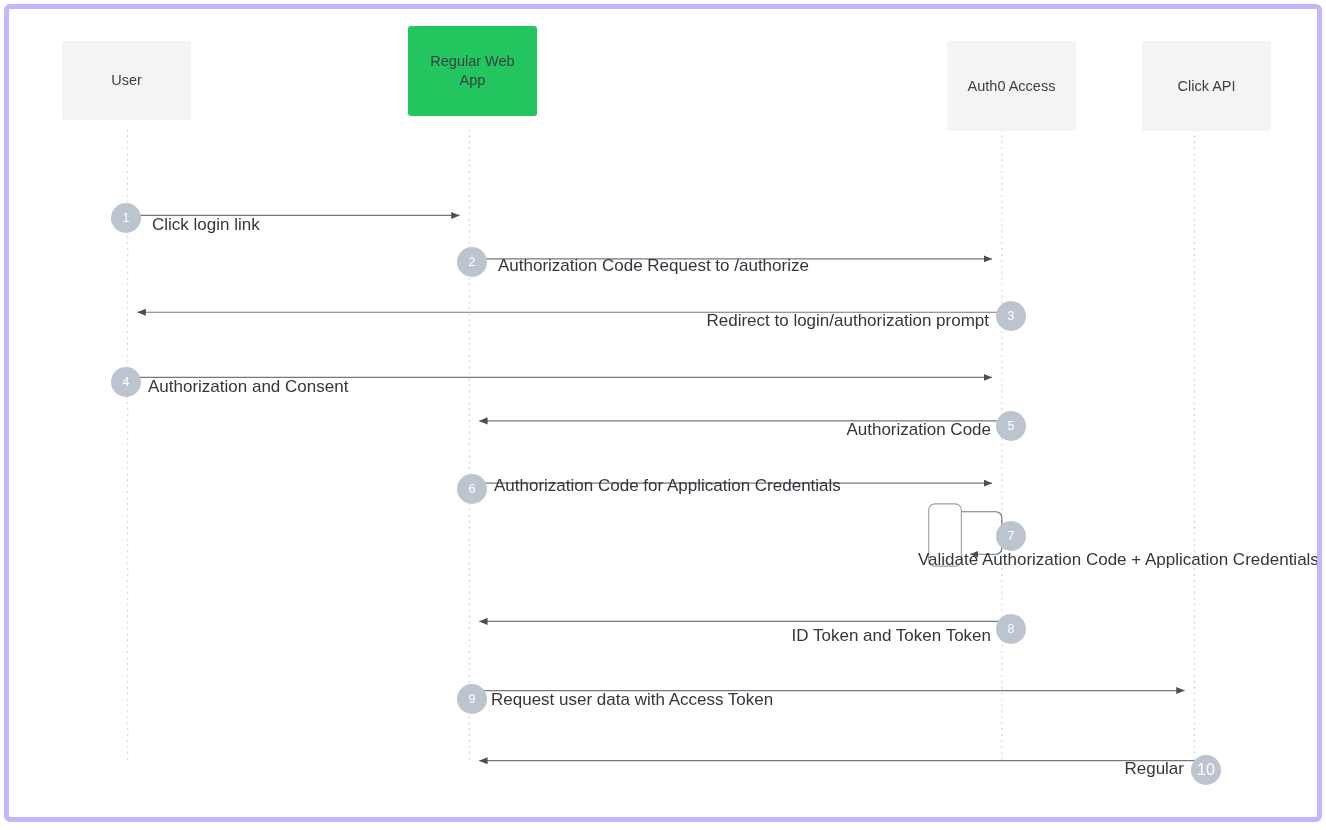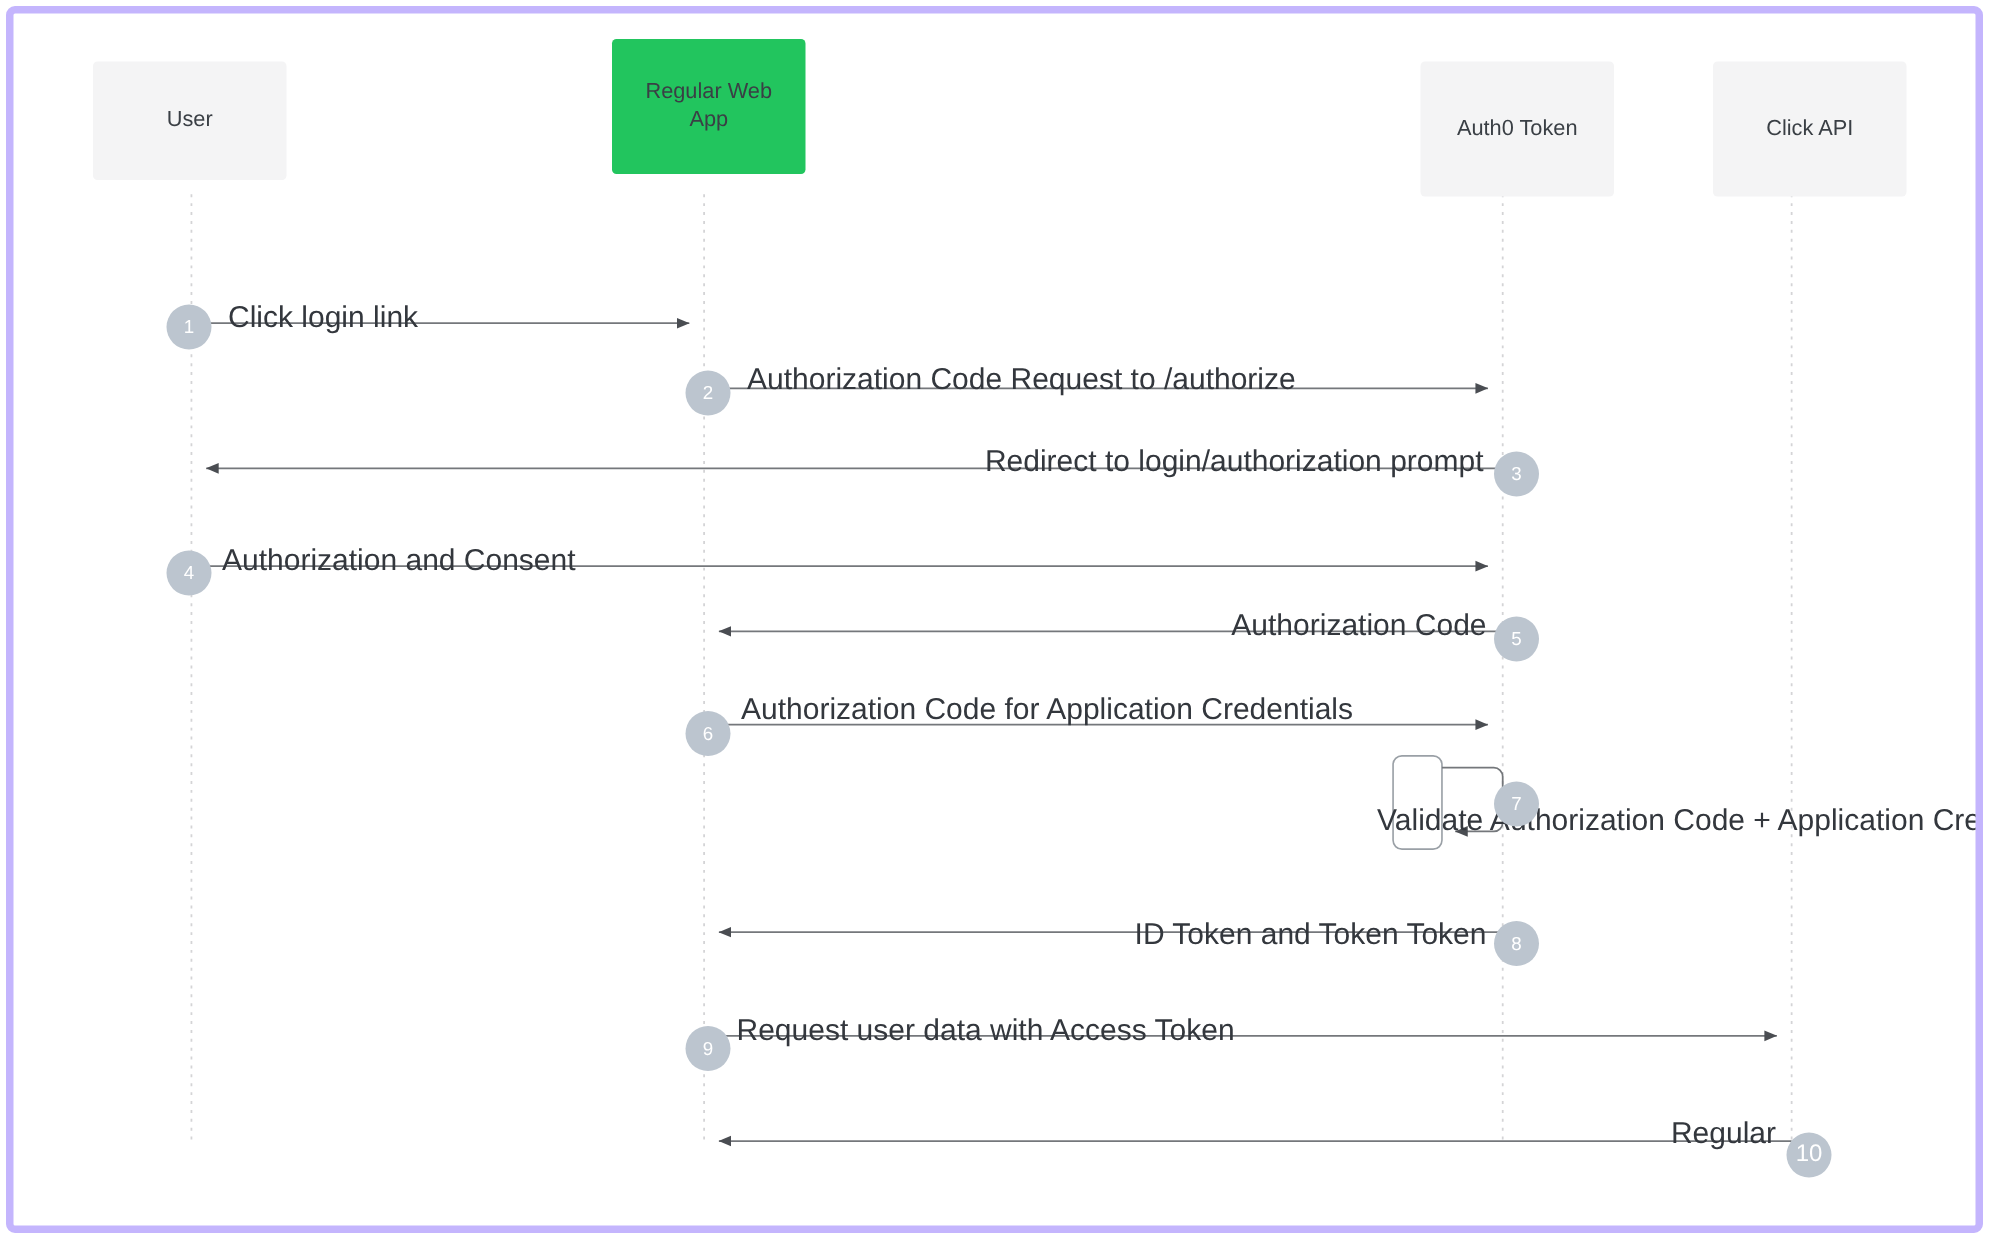--- a/index.html
+++ b/index.html
@@ -48,23 +48,24 @@
     color: #3a3f45;
     font-size: 14.5px;
     line-height: 1.28;
     padding: 4px 8px;
   }
 
   
   .msg-label {
     position: absolute;
     color: #33373d;
-    font-size: 20px;
+    font-size: 17px;
     line-height: 1.2;
     white-space: nowrap;
+    margin-top: 15px;
   }
   .msg-label.right { text-align: left; }
   .msg-label.left  { text-align: right; }
 
   
   .step-badge {
     position: absolute;
     width: 30px;
     height: 30px;
     border-radius: 50%;
@@ -111,21 +112,21 @@
   </svg>
 
   <div class="canvas" id="boxes-layer">
       <div class="participant" style="left: 53px; top: 32px; width: 129px; height: 79px; background: rgb(244, 244, 245);">
         <span>User</span>
       </div>
       <div class="participant" style="left: 399px; top: 17px; width: 129px; height: 90px; background: #22c55e;">
         <span>Regular Web App</span>
       </div>
       <div class="participant" style="left: 938px; top: 32px; width: 129px; height: 90px; background: rgb(244, 244, 245);">
-        <span>Auth0 Token</span>
+        <span>Auth0 Access</span>
       </div>
       <div class="participant" style="left: 1133px; top: 32px; width: 129px; height: 90px; background: rgb(244, 244, 245);">
         <span>Click API</span>
       </div>
     </div>
   <div class="canvas" id="labels-layer">
       <div class="msg-label right" style="top: 191px; color: rgb(51, 55, 61); left: 143px;">Click login link</div>
       <div class="msg-label right" style="top: 232px; color: rgb(51, 55, 61); left: 489px;">Authorization Code Request to /authorize</div>
       <div class="msg-label left" style="top: 287px; color: rgb(51, 55, 61); left: 0px; width: 980px;">Redirect to login/authorization prompt</div>
       <div class="msg-label right" style="top: 353px; color: rgb(51, 55, 61); left: 139px;">Authorization and Consent</div>

